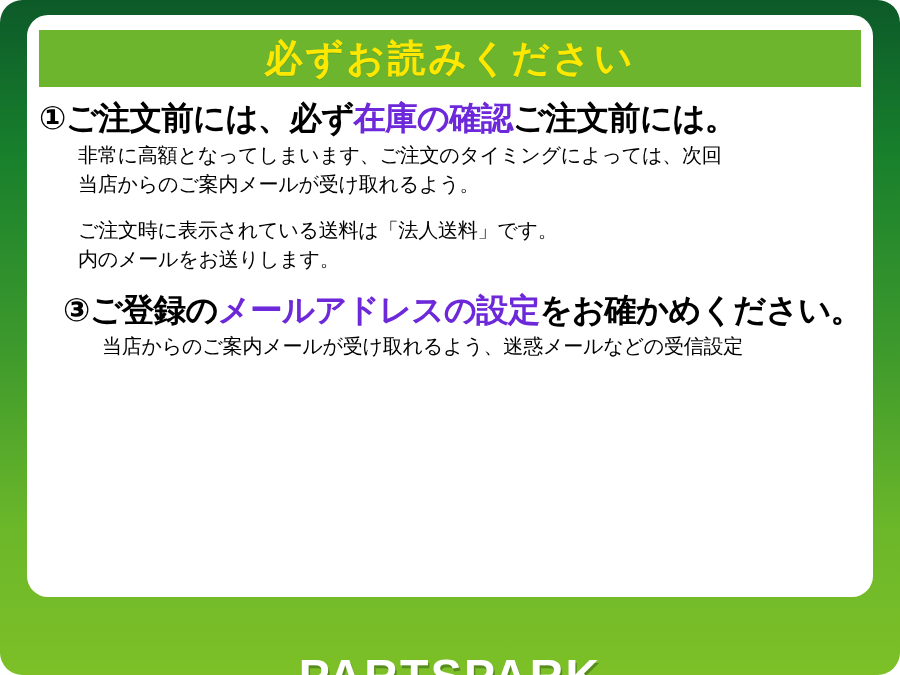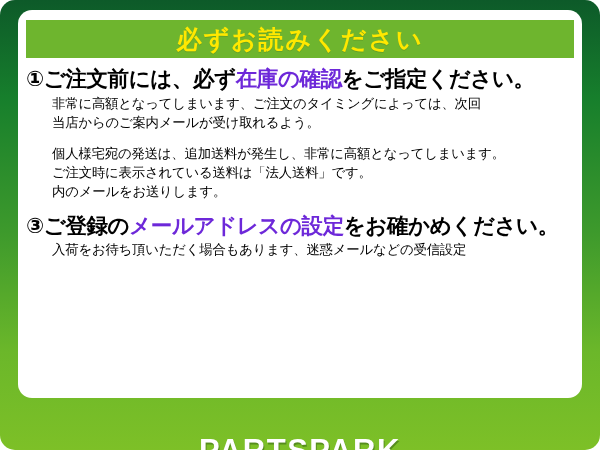--- a/index.html
+++ b/index.html
@@ -102,21 +102,21 @@
     margin-top: 1px;
   }
   .item-body .line {
     display: block;
     white-space: nowrap;
   }
 
   
   #item-1 { margin-top: 0px; }
   #item-2 { margin-top: 12px; }
-  #item-3 { margin-top: 12px; }
+  #item-3 { margin-top: 12px; margin-left: 16px; }
 
   
   #footer-brand {
     position: absolute;
     left: 0;
     top: 398px;
     width: 600px;
     height: 68px;
     display: flex;
     align-items: flex-end;
@@ -139,39 +139,38 @@
 
   <div id="content-card">
 
     <div id="title-banner">
       <span class="banner-text">必ずお読みください</span>
     </div>
 
     <div id="items-list">
 
       <div class="notice-item" id="item-1">
-        <div class="item-heading"><span class="num">①</span><span>ご注文前には、必ず</span><span class="hl">在庫の確認</span><span>をご指定ください。</span></div>
+        <div class="item-heading"><span class="num">①</span><span>ご注文前には、必ず</span><span class="hl">在庫の確認</span><span>ご注文前には。</span></div>
         <div class="item-body">
             <span class="line">非常に高額となってしまいます、ご注文のタイミングによっては、次回</span>
             <span class="line">当店からのご案内メールが受け取れるよう。</span>
           </div>
       </div>
 
       <div class="notice-item" id="item-2">
         <div class="item-body">
-            <span class="line">個人様宅宛の発送は、追加送料が発生し、非常に高額となってしまいます。</span>
             <span class="line">ご注文時に表示されている送料は「法人送料」です。</span>
             <span class="line">内のメールをお送りします。</span>
           </div>
       </div>
 
       <div class="notice-item" id="item-3">
         <div class="item-heading"><span class="num">③</span><span>ご登録の</span><span class="hl">メールアドレスの設定</span><span>をお確かめください。</span></div>
         <div class="item-body">
-            <span class="line">入荷をお待ち頂いただく場合もあります、迷惑メールなどの受信設定</span>
+            <span class="line">当店からのご案内メールが受け取れるよう、迷惑メールなどの受信設定</span>
           </div>
       </div>
 
     </div>
   </div>
 
   <div id="footer-brand">
     <span class="brand-text">PARTSPARK</span>
   </div>
 

